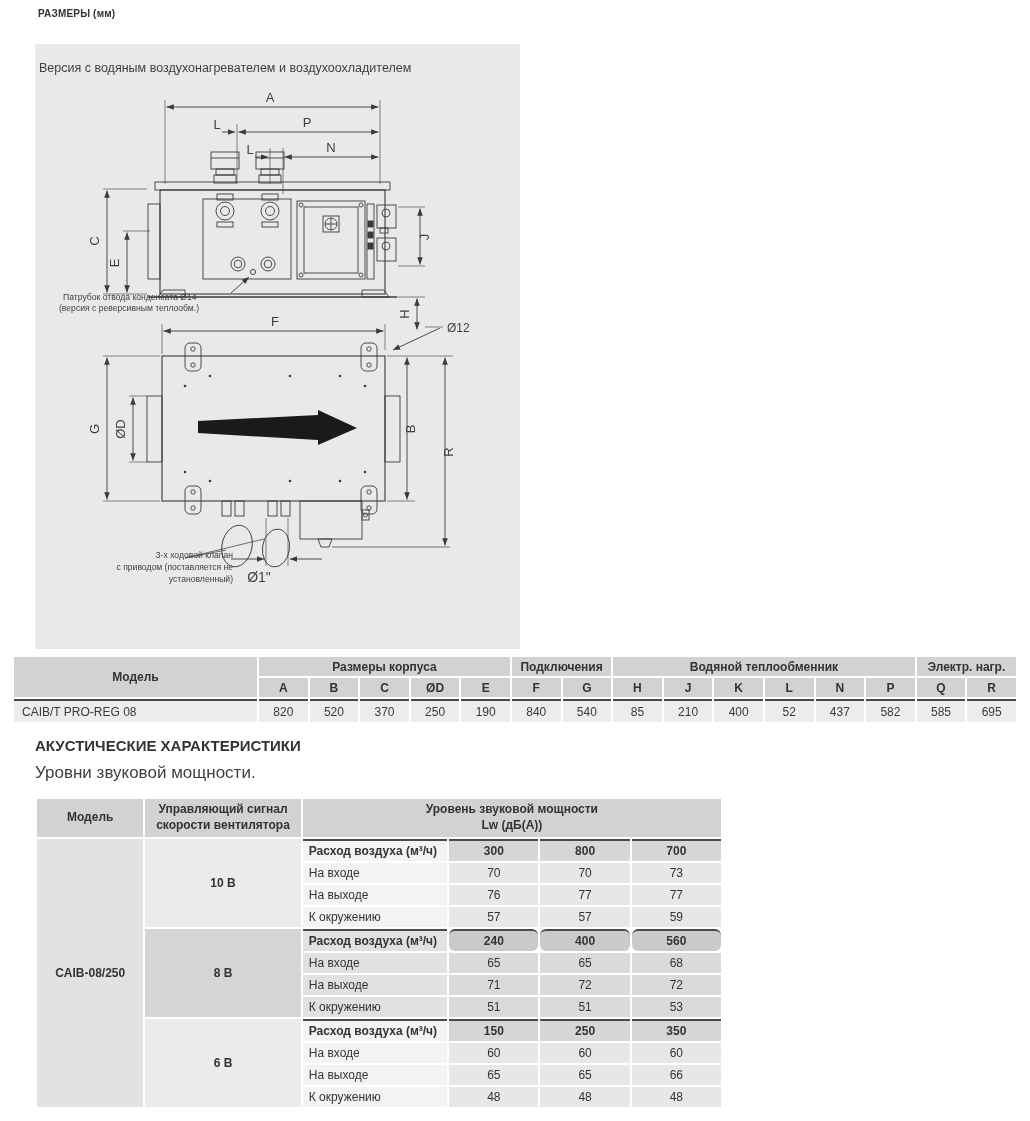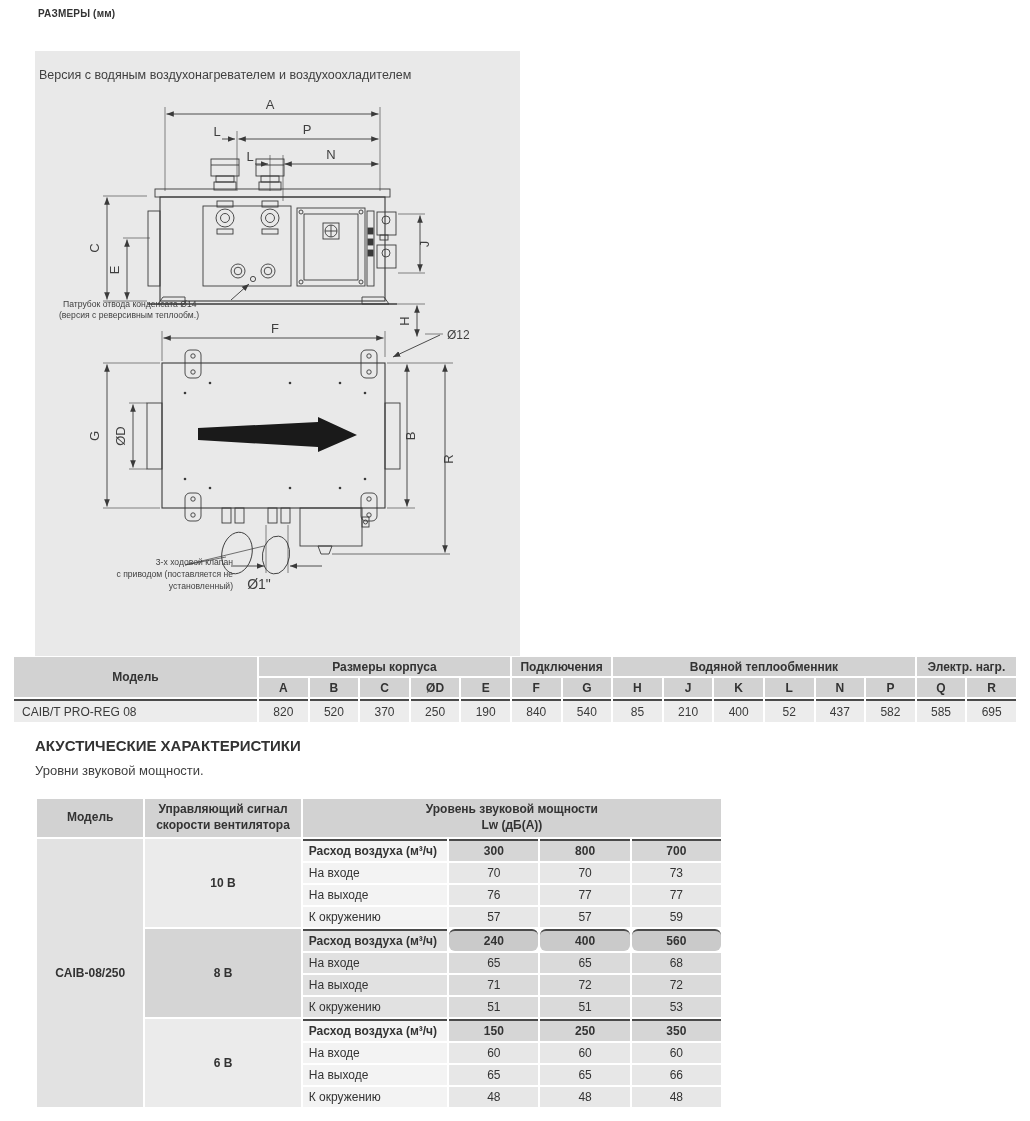--- a/index.html
+++ b/index.html
@@ -7,21 +7,21 @@
     width:1030px;height:1121px;position:relative;background:#ffffff;
     font-family:"Liberation Sans","DejaVu Sans",sans-serif;color:#3a3a3a;
     -webkit-font-smoothing:antialiased;
   }
   .h1{
     position:absolute;left:38px;top:8px;font-size:10px;font-weight:bold;
     color:#333;letter-spacing:.2px;
   }
   
   .panel{
-    position:absolute;left:35px;top:51px;width:485px;height:605px;
+    position:absolute;left:35px;top:44px;width:485px;height:605px;
     background:#e9e9e9;
   }
   .panel-subtitle{
     position:absolute;left:4px;top:17px;font-size:12.5px;color:#3f3f3f;
   }
   .drawing-svg{position:absolute;left:0;top:0;width:485px;height:605px;}
   .drawing-svg text{fill:#3f3f3f;font-family:"Liberation Sans",sans-serif;}
   .dimletter{font-size:13px;}
   .notetext{font-size:8.6px;}
 
@@ -29,21 +29,21 @@
   table{border-collapse:separate;border-spacing:2px;table-layout:fixed;}
   .dims{position:absolute;left:12px;top:655px;width:1006px;}
   .dims th,.dims td{font-size:12px;padding:0;overflow:hidden;white-space:nowrap;}
   .dims thead th{background:#d2d2d2;font-weight:bold;color:#333;height:19px;text-align:center;}
   .dims thead th.model-h{height:auto;}
   .dims tbody td{background:#ececec;height:21px;text-align:center;border-top:2px solid #4a4a4a;color:#3a3a3a;}
   .dims tbody td.model-name{text-align:left;padding-left:8px;}
 
   
   .h2{position:absolute;left:35px;top:737px;font-size:15px;font-weight:bold;color:#333;}
-  .sub2{position:absolute;left:35px;top:763px;font-size:13px;color:#3f3f3f;}
+  .sub2{position:absolute;left:35px;top:763px;font-size:17px;color:#3f3f3f;}
   .ac{position:absolute;left:35px;top:797px;width:688px;}
   .ac th,.ac td{font-size:12px;padding:0;overflow:hidden;color:#333;}
   .ac thead th{background:#d2d2d2;font-weight:bold;height:38px;text-align:center;line-height:1.3;}
   .ac tbody td{height:20px;}
   .ac td.model-cell{background:#e2e2e2;font-weight:bold;text-align:center;}
   .ac td.sig{text-align:center;font-weight:bold;}
   .ac td.lbl{text-align:left;padding-left:6px;}
   .ac td.val{text-align:center;}
   .ac td.sig.a{background:#ebebeb;}
   .ac td.lbl.a{background:#f3f3f3;}

